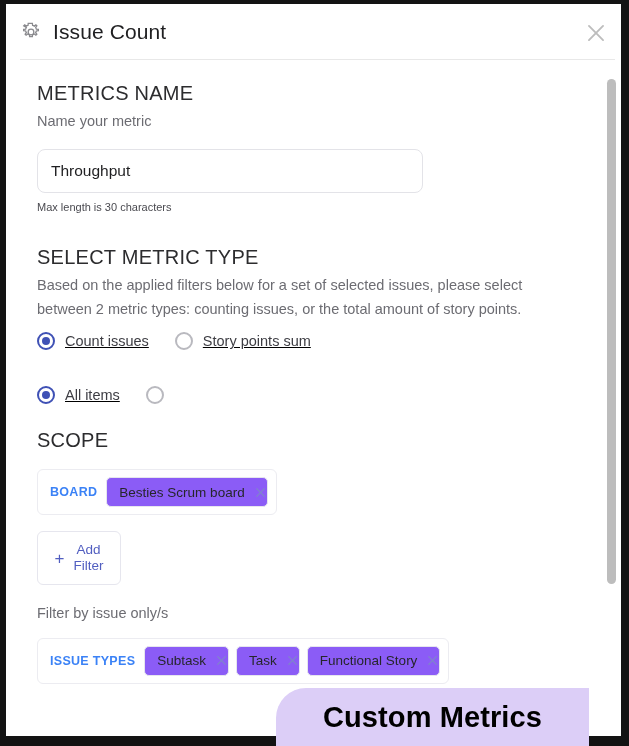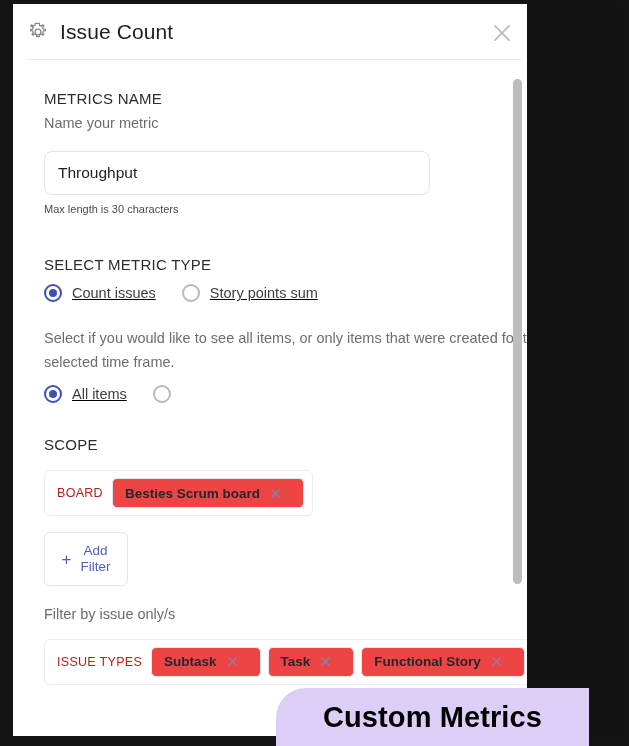--- a/index.html
+++ b/index.html
@@ -24,23 +24,23 @@
   }
 
   
   .frame-top    { position:absolute; left:0; top:0; width:629px; height:4px; background:#131313; }
   .frame-left   { position:absolute; left:0; top:0; width:7px; height:746px; background:#131313; }
   .frame-right  { position:absolute; right:0; top:0; width:7px; height:746px; background:#131313; }
   .frame-bottom { position:absolute; left:0; bottom:0; width:629px; height:10px; background:#131313; }
 
   .panel {
     position: absolute;
-    left: 13px;
+    left: 6px;
     top: 4px;
-    width: 514px;
+    width: 615px;
     height: 732px;
     background: #ffffff;
     overflow: hidden;
   }
 
   
   .header {
     position: relative;
     height: 55px;
     display: flex;
@@ -88,24 +88,24 @@
     left: 0;
     top: 56px;
     width: 615px;
     bottom: 0;
     padding: 14px 0 0 31px;
     box-sizing: border-box;
     overflow: hidden;
   }
 
   .sec-title {
-    font-size: 15px;
+    font-size: 20px;
     color: #2c2c2e;
     letter-spacing: .25px;
-    margin: 16px 0 5px 0;
+    margin: 8px 0 5px 0;
   }
   .sec-title.required .star { color: #e03d5c; margin-right: 2px; }
 
   .sec-sub {
     font-size: 14.5px;
     color: #6c6c72;
     margin: 0;
     line-height: 1.62;
     max-width: 502px;
   }
@@ -178,37 +178,37 @@
     display: inline-flex;
     align-items: center;
     border: 1px solid #ececf1;
     border-radius: 6px;
     padding: 7px 8px;
     background: #fff;
     box-sizing: border-box;
   }
   .chipbar-label {
     font-size: 12.5px;
-    color: #b91c1c;
+    color: #3b82f6;
     letter-spacing: .3px;
     padding: 0 9px 0 4px;
     white-space: nowrap;
+    font-weight: bold;
   }
   .chip {
     display: inline-flex;
     align-items: center;
     border: 1px solid #e6e6ee;
     border-radius: 5px;
     height: 28px;
-    padding: 0 21px 0 12px;
+    padding: 0 0 0 12px;
     margin-right: 7px;
-    background: #ef4444;
+    background: #8b5cf6;
     cursor: default;
     white-space: nowrap;
-    font-weight: bold;
   }
   .chip:last-child { margin-right: 0; }
   .chip-text {
     font-size: 13.5px;
     color: #26262b;
   }
   .chip-x {
     margin-left: 9px;
     width: 13px;
     height: 13px;
@@ -320,35 +320,35 @@
       
       <div class="sec-title">METRICS NAME</div>
       <div class="sec-sub">Name your metric</div>
       <div class="name-input">Throughput</div>
       <div class="hint">Max length is 30 characters</div>
 
       <div class="gap-lg"></div>
 
       
       <div class="sec-title">SELECT METRIC TYPE</div>
+      <div class="sec-sub">Based on the applied filters below for a set of selected issues, please select between 2 metric types: counting issues, or the total amount of story points.</div>
       <div class="radio-row">
         <div class="radio-opt on">
           <span class="radio-mark"></span>
           <span class="radio-label">Count issues</span>
         </div>
         <div class="radio-opt">
           <span class="radio-mark"></span>
           <span class="radio-label">Story points sum</span>
         </div>
       </div>
 
       <div class="gap-lg"></div>
 
       
-      <div class="sec-sub">Select if you would like to see all items, or only items that were created for the selected time frame.</div>
       <div class="radio-row">
         <div class="radio-opt on">
           <span class="radio-mark"></span>
           <span class="radio-label">All items</span>
         </div>
         <div class="radio-opt">
           <span class="radio-mark"></span>
         </div>
       </div>
 

